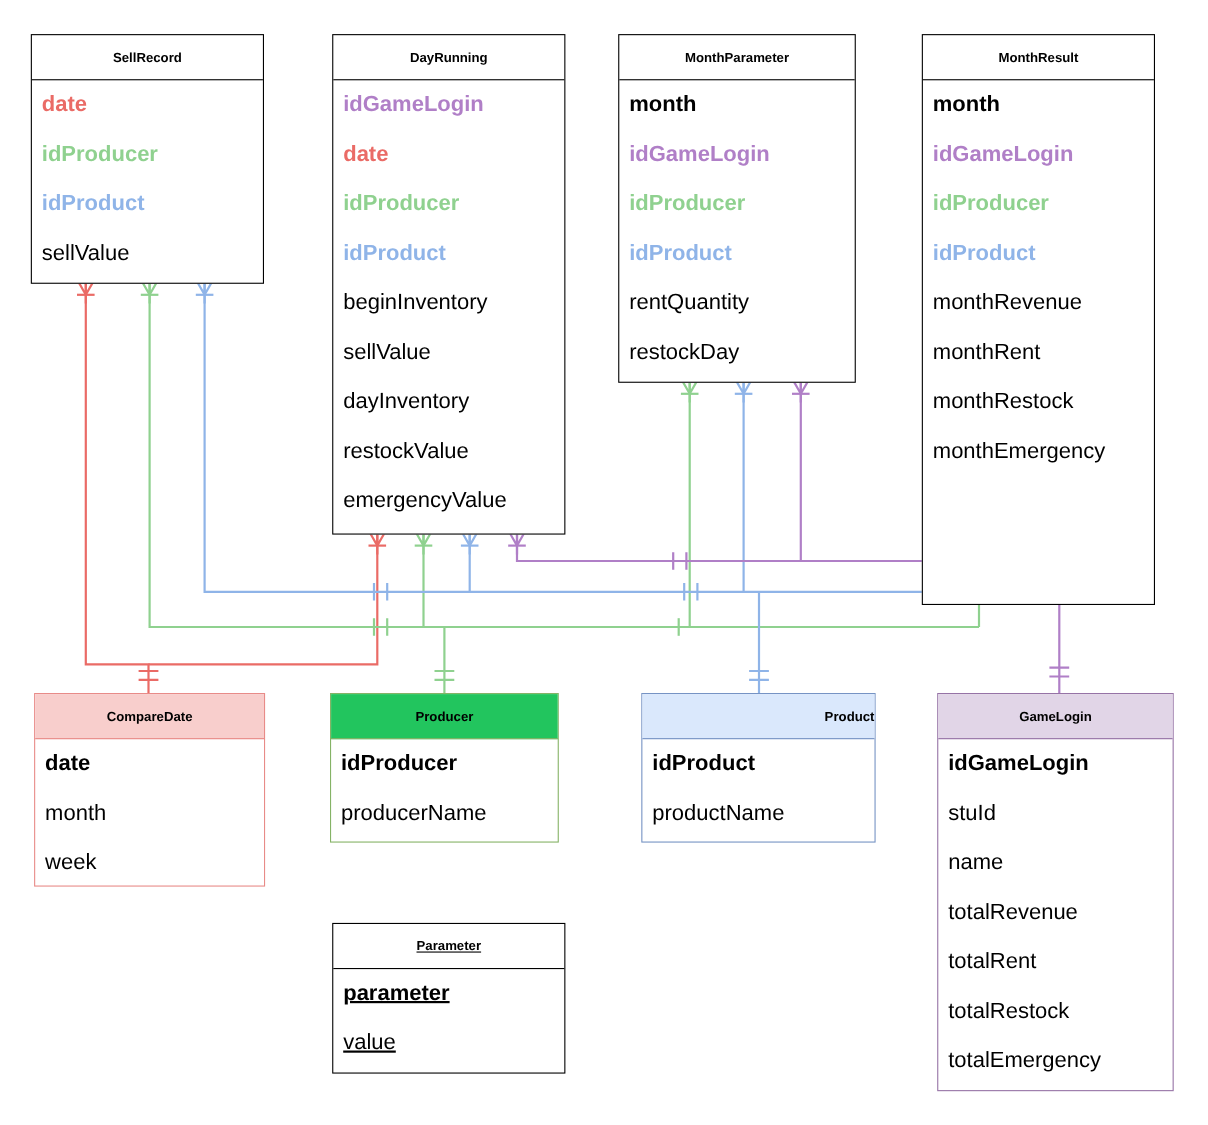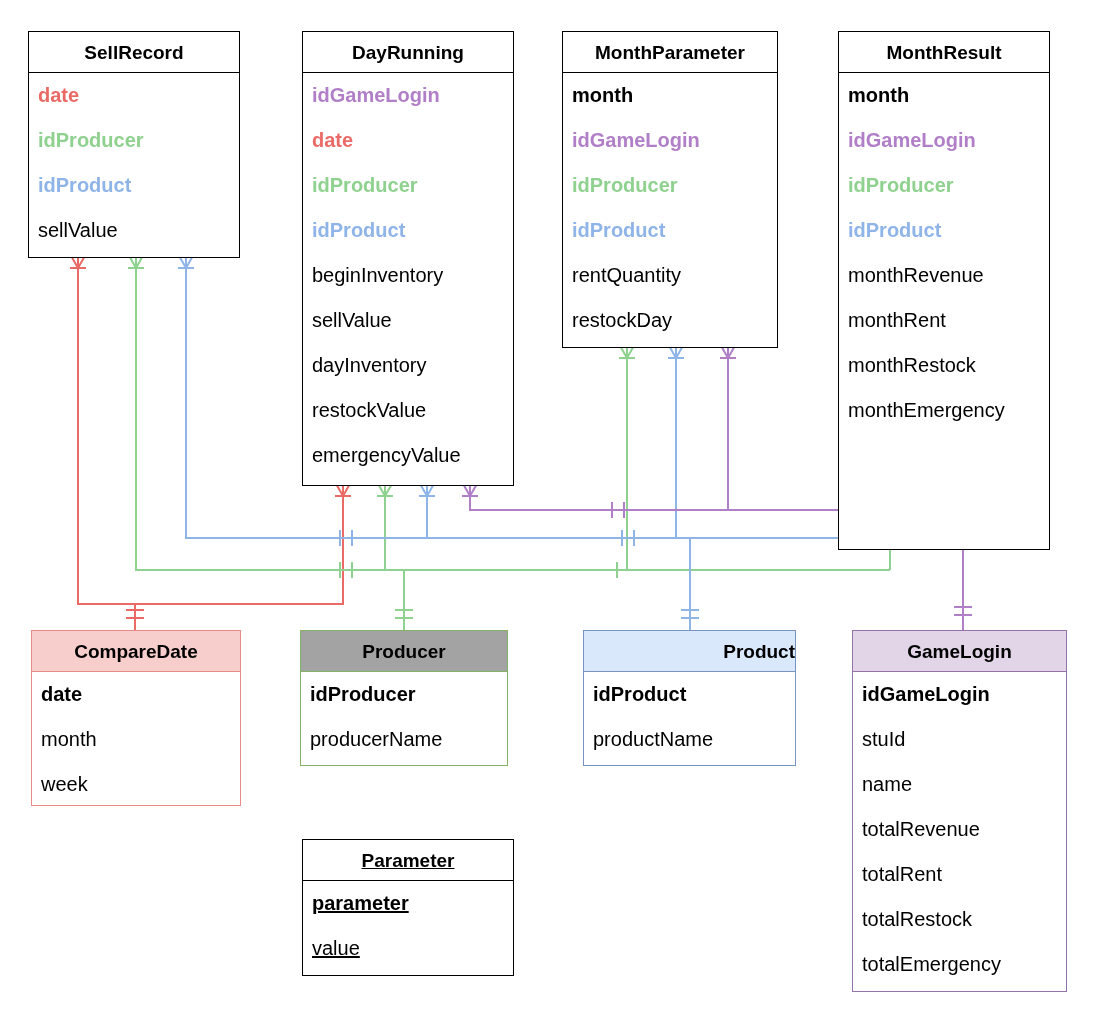--- a/index.html
+++ b/index.html
@@ -32,21 +32,21 @@
     box-sizing: border-box;
     background: #ffffff;
     border: 1.6px solid #000000;
   }
   .entity .ehead {
     box-sizing: border-box;
     height: 41px;
     line-height: 41px;
     text-align: center;
     font-weight: bold;
-    font-size: 19px;
+    font-size: 12px;
     color: #000000;
     border-bottom: 1.6px solid #000000;
     white-space: nowrap;
     overflow: hidden;
   }
   .entity .ebody {
     padding: 0;
   }
   .entity .attr {
     box-sizing: border-box;
@@ -58,21 +58,21 @@
     white-space: nowrap;
     overflow: hidden;
   }
   .attr.pk { font-weight: bold; }
   .attr.fk { font-weight: bold; }
 
   
   .entity.c-red { border-color: #e88b88; }
   .entity.c-red .ehead { background: #f8cecc; border-bottom-color: #e88b88; }
   .entity.c-green { border-color: #85b366; }
-  .entity.c-green .ehead { background: #a3a3a3; border-bottom-color: #85b366; }
+  .entity.c-green .ehead { background: #22c55e; border-bottom-color: #85b366; }
   .entity.c-blue { border-color: #7693c4; }
   .entity.c-blue .ehead { background: #dae8fc; border-bottom-color: #7693c4; text-align: right; }
   .entity.c-purple { border-color: #9673a6; }
   .entity.c-purple .ehead { background: #e1d5e7; border-bottom-color: #9673a6; }
 </style>
 </head>
 <body>
 
 <div id="canvas">
 

